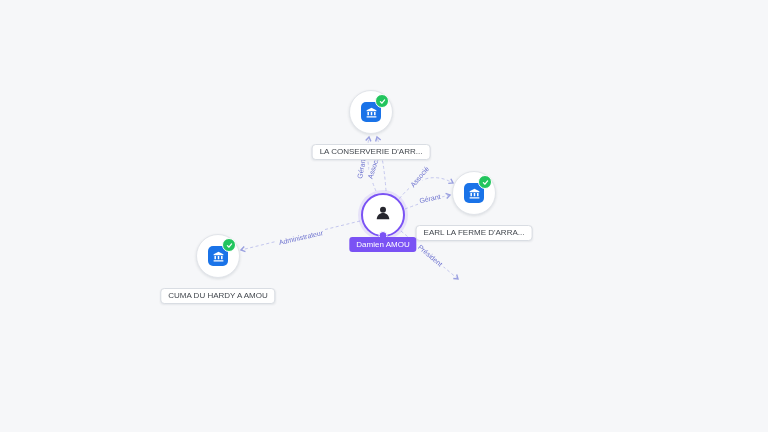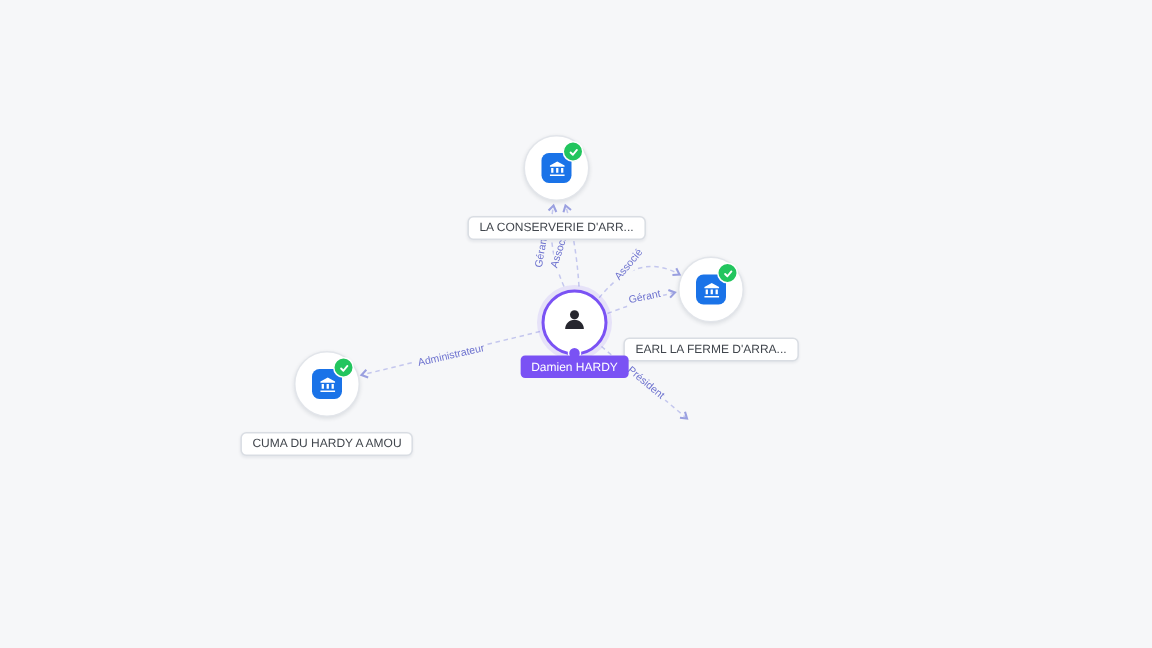--- a/index.html
+++ b/index.html
@@ -137,16 +137,16 @@
   <div class="node" style="left:361px;top:193px;">
     <div class="circle person-circle">
       <span class="person-icon">
         <svg viewBox="0 0 24 24">
             <circle cx="12" cy="8.2" r="3.6"></circle>
             <path d="M4.5 19.5c0-4.1 3.4-7.4 7.5-7.4s7.5 3.3 7.5 7.4z"></path>
           </svg>
       </span>
       <span class="connector-dot"></span>
     </div>
-    <div class="pill person-pill">Damien HARDY</div>
+    <div class="pill person-pill">Damien AMOU</div>
   </div>
 
 </div>
 
 </body></html>

